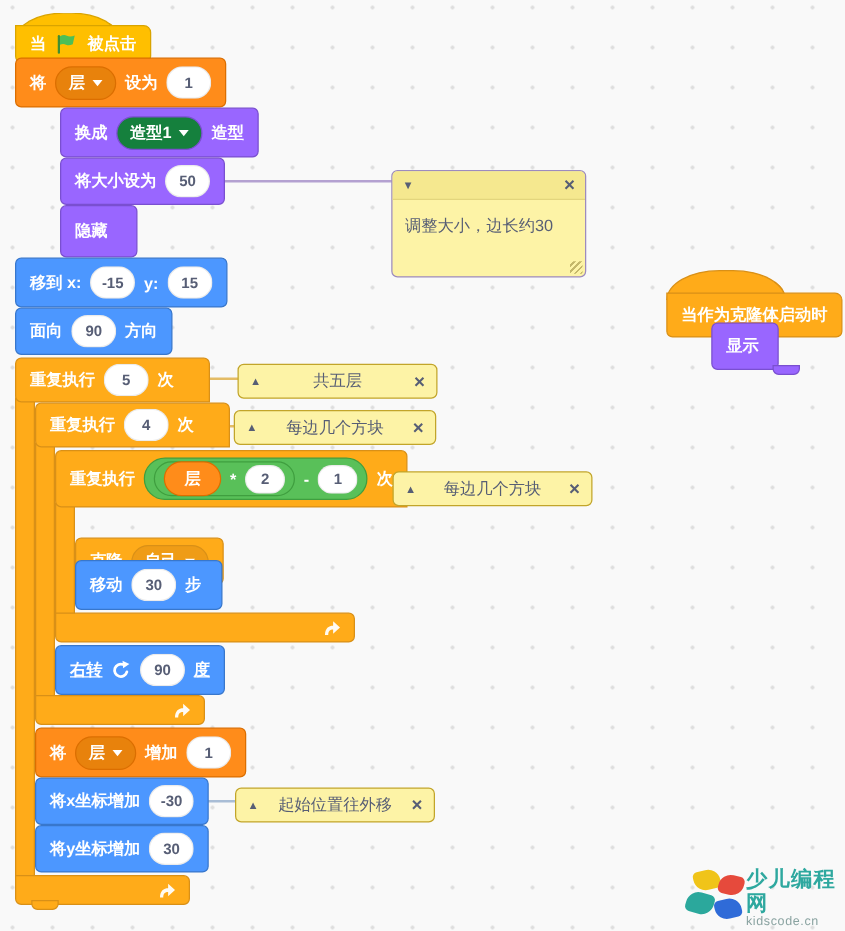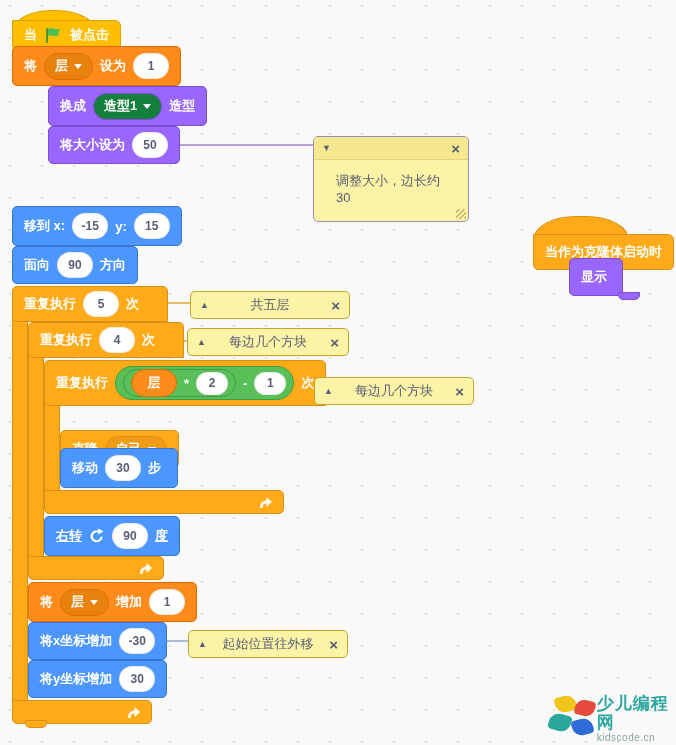--- a/index.html
+++ b/index.html
@@ -60,21 +60,21 @@
   }
   
   .comment-exp{
     position:absolute;background:#fdf3a6;border:1px solid #9d8bbe;border-radius:5px;
     box-sizing:border-box;overflow:hidden;color:#575E75;
   }
   .c-head{
     height:22px;background:#f5e88f;border-bottom:1px solid #e3d57d;
     display:flex;align-items:center;justify-content:space-between;padding:0 8px;
   }
-  .c-body{padding:12px 22px;font-size:13px;}
+  .c-body{padding:12px 10px;font-size:13px;}
   .c-tri{font-size:9px;color:#575E75;line-height:1;cursor:default;}
   .c-x{font-size:15px;font-weight:700;color:#575E75;line-height:1;}
   .c-resize{
     position:absolute;right:2px;bottom:2px;width:10px;height:10px;
     background:repeating-linear-gradient(135deg,transparent 0 2px,#c4b76a 2px 3.5px);
   }
   .comment-col{
     position:absolute;background:#fdf3a6;border:1px solid #c2a52a;border-radius:5px;
     box-sizing:border-box;display:flex;align-items:center;gap:8px;
     padding:0 9px;color:#575E75;font-size:13px;
@@ -129,20 +129,23 @@
       <span class="caret"></span>
     </span>
     <span>造型</span>
   </div>
 
   <div class="blk looks" style="left:12px;top:126px;height:38px;min-width:122px;">
     <span>将大小设为</span>
     <span class="oval">50</span>
   </div>
 
+  <div class="blk looks" style="left:12px;top:164px;height:42px;min-width:62px;">
+    <span>隐藏</span>
+  </div>
 
   <div class="blk motion" style="left:12px;top:206px;height:40px;min-width:156px;">
     <span>移到 x:</span>
     <span class="oval">-15</span>
     <span>y:</span>
     <span class="oval">15</span>
   </div>
 
   <div class="blk motion" style="left:12px;top:246px;height:38px;min-width:122px;">
     <span>面向</span>

